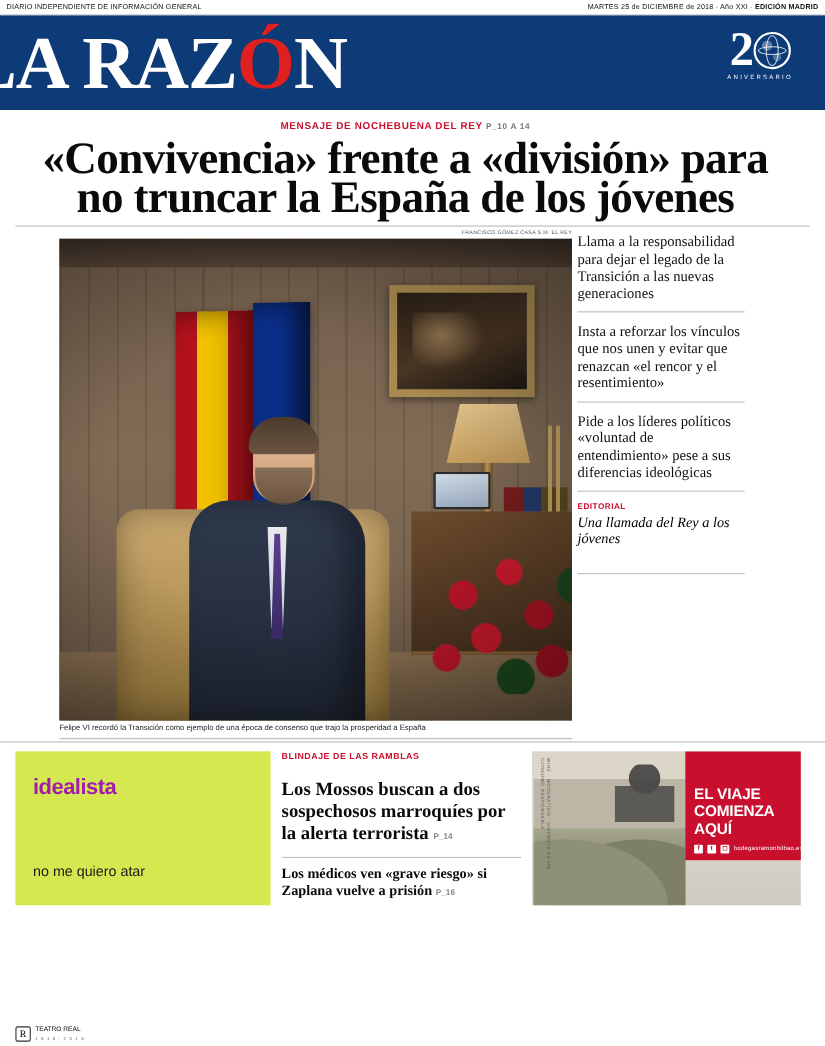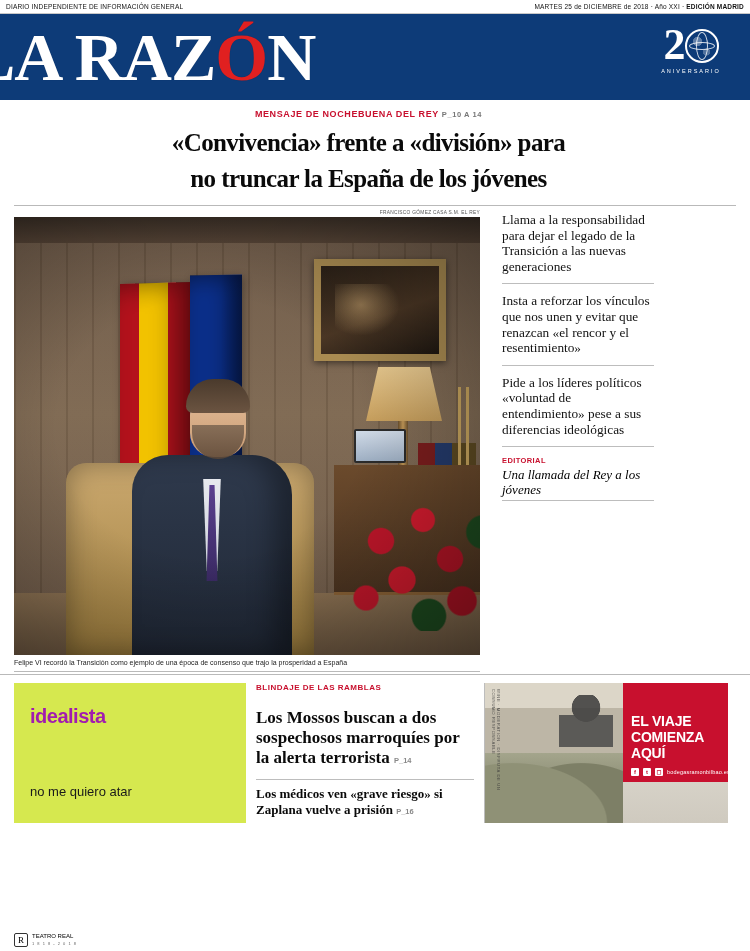--- a/index.html
+++ b/index.html
@@ -103,33 +103,34 @@
     font-weight: bold;
     letter-spacing: .6px;
     color: #c8102e;
     margin-bottom: 6px;
   }
   .kicker .pg { color: #777; font-size: 7.5px; font-weight: bold; }
   .headline {
     text-align: center;
     font-family: "Liberation Serif", serif;
     font-weight: bold;
-    font-size: 25px;
+    font-size: 41px;
     line-height: 36px;
     letter-spacing: -.6px;
     color: #0a0a0a;
     padding: 0 4px 8px;
   }
   hr.rule { border: none; border-top: 1px solid #b9b9b9; margin: 0 14px; }
 
   
   .body-wrap {
     display: flex;
     padding: 4px 14px 0 14px;
-    gap: 22px;
+    gap: 5px;
+    margin-left: 40px;
   }
   .photo-col { width: 466px; }
   .credit {
     text-align: right;
     font-family: "Liberation Sans", sans-serif;
     font-size: 4.8px;
     letter-spacing: .3px;
     color: #555;
     margin-bottom: 2px;
     text-transform: uppercase;
@@ -303,21 +304,21 @@
     letter-spacing: .4px;
     color: #c8102e;
     margin-bottom: 2px;
   }
   .side-italic {
     font-family: "Liberation Serif", serif;
     font-style: italic;
     font-size: 13px;
     line-height: 15px;
   }
-  .side-block { border-bottom: 1px solid #bdbdbd; padding-bottom: 3px; margin-bottom: 7px; }
+  .side-block { border-bottom: 1px solid #bdbdbd; padding-bottom: 24px; margin-bottom: 7px; }
   .side-block.last { border-bottom: none; }
 
   
   .bottom {
     display: flex;
     padding: 0 14px;
     margin-top: 2px;
     gap: 10px;
     border-top: 1px solid #b9b9b9;
     padding-top: 8px;

